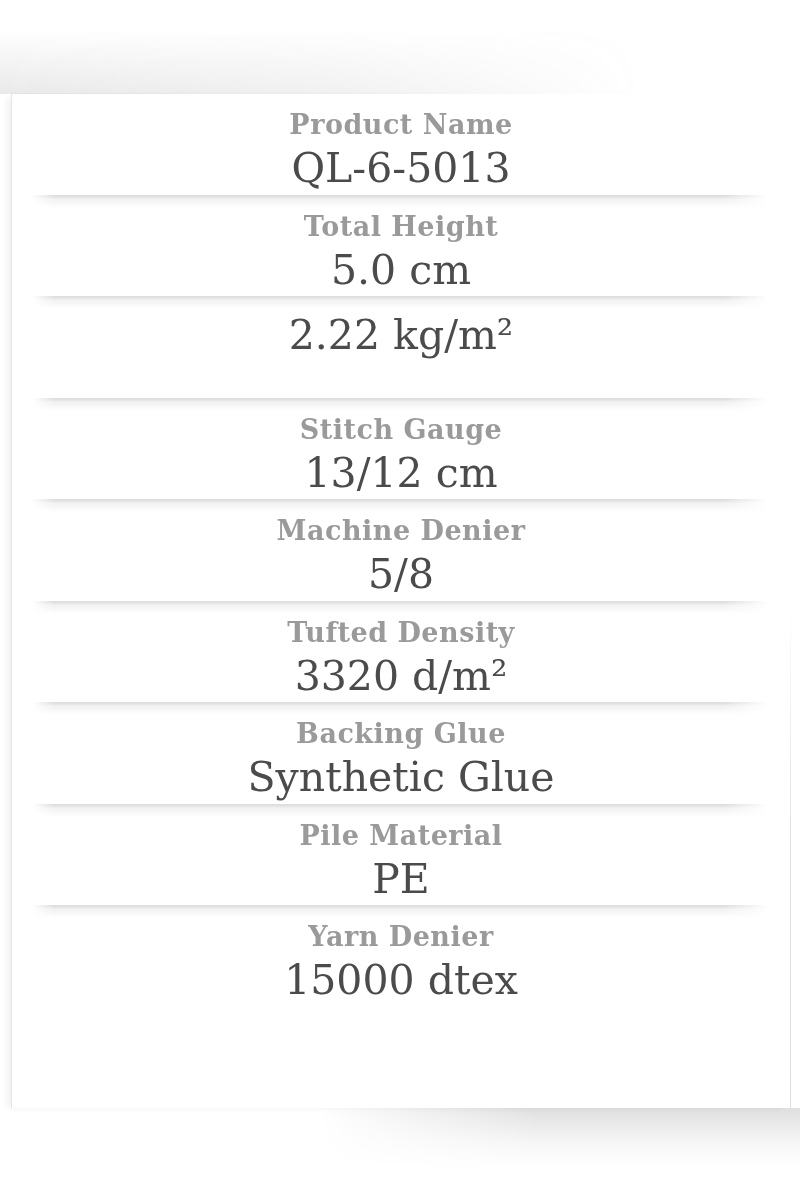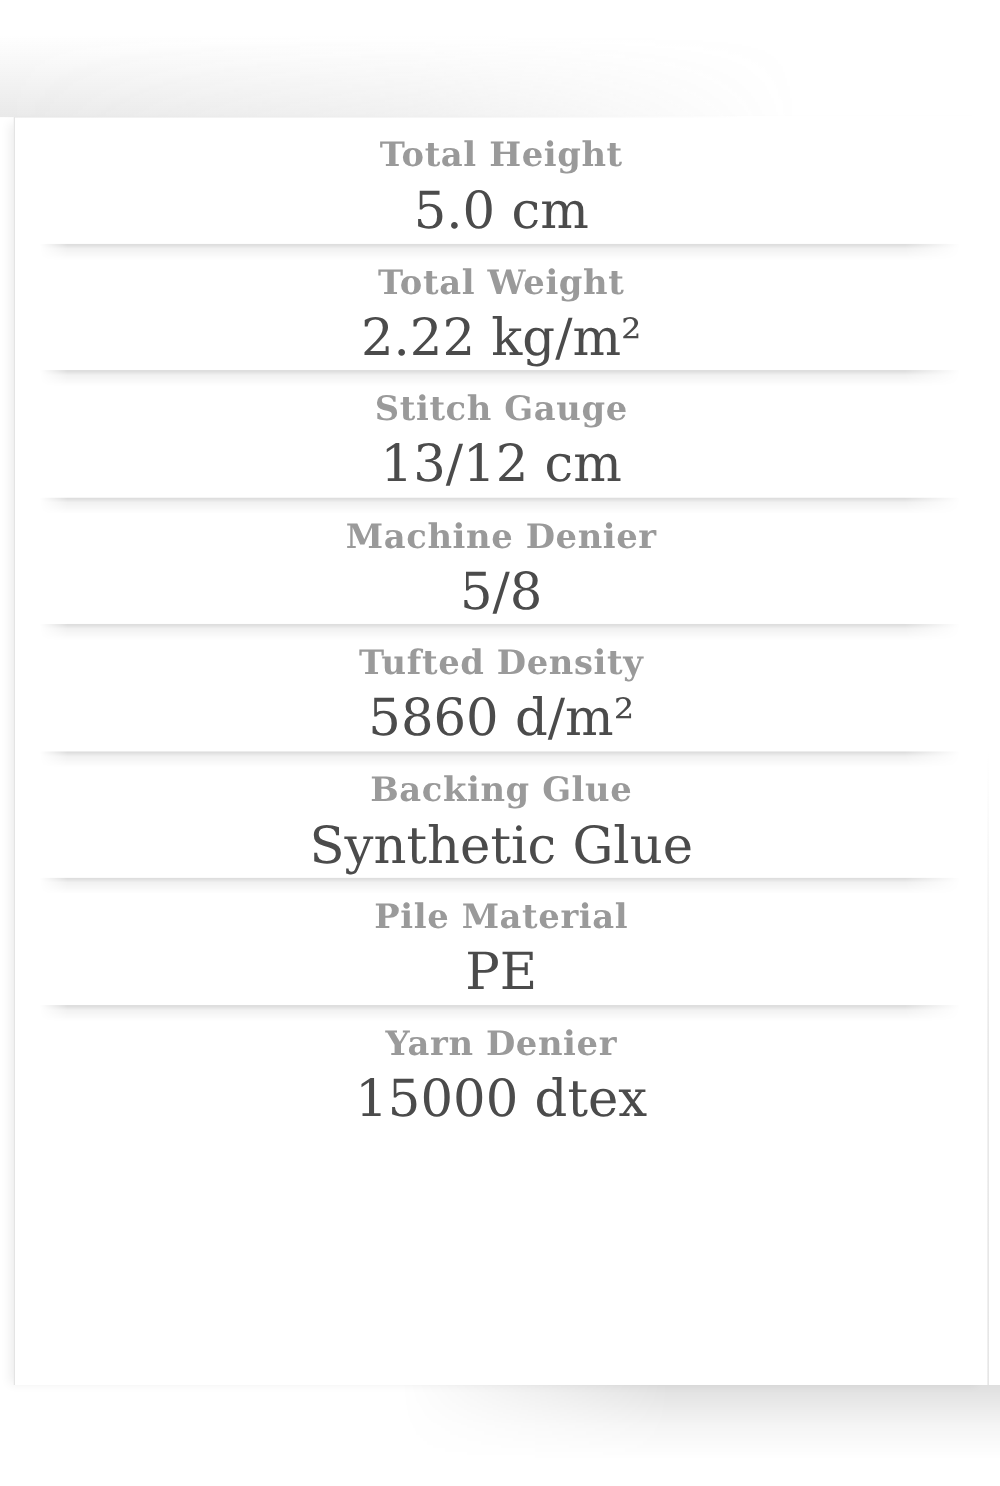--- a/index.html
+++ b/index.html
@@ -93,38 +93,41 @@
 <body>
 
 <div class="stage">
   <div class="top-shade"></div>
 
   <div class="card">
     <div class="card-top-edge"></div>
     <div class="card-right-edge"></div>
 
     <div class="row">
+      <div class="label">Product Name</div>
+      <div class="value">QL-6-5013</div>
+    </div>
+    <div class="row">
       <div class="label">Total Height</div>
       <div class="value">5.0 cm</div>
     </div>
     <div class="row">
-      <div class="label">Total Weight</div>
       <div class="value">2.22 kg/m²</div>
     </div>
     <div class="row">
       <div class="label">Stitch Gauge</div>
       <div class="value">13/12 cm</div>
     </div>
     <div class="row">
       <div class="label">Machine Denier</div>
       <div class="value">5/8</div>
     </div>
     <div class="row">
       <div class="label">Tufted Density</div>
-      <div class="value">5860 d/m²</div>
+      <div class="value">3320 d/m²</div>
     </div>
     <div class="row">
       <div class="label">Backing Glue</div>
       <div class="value">Synthetic Glue</div>
     </div>
     <div class="row">
       <div class="label">Pile Material</div>
       <div class="value">PE</div>
     </div>
     <div class="row">

